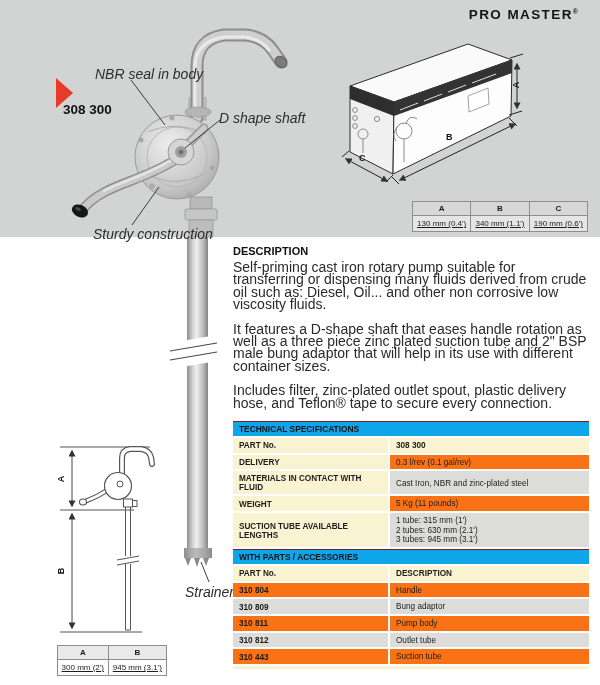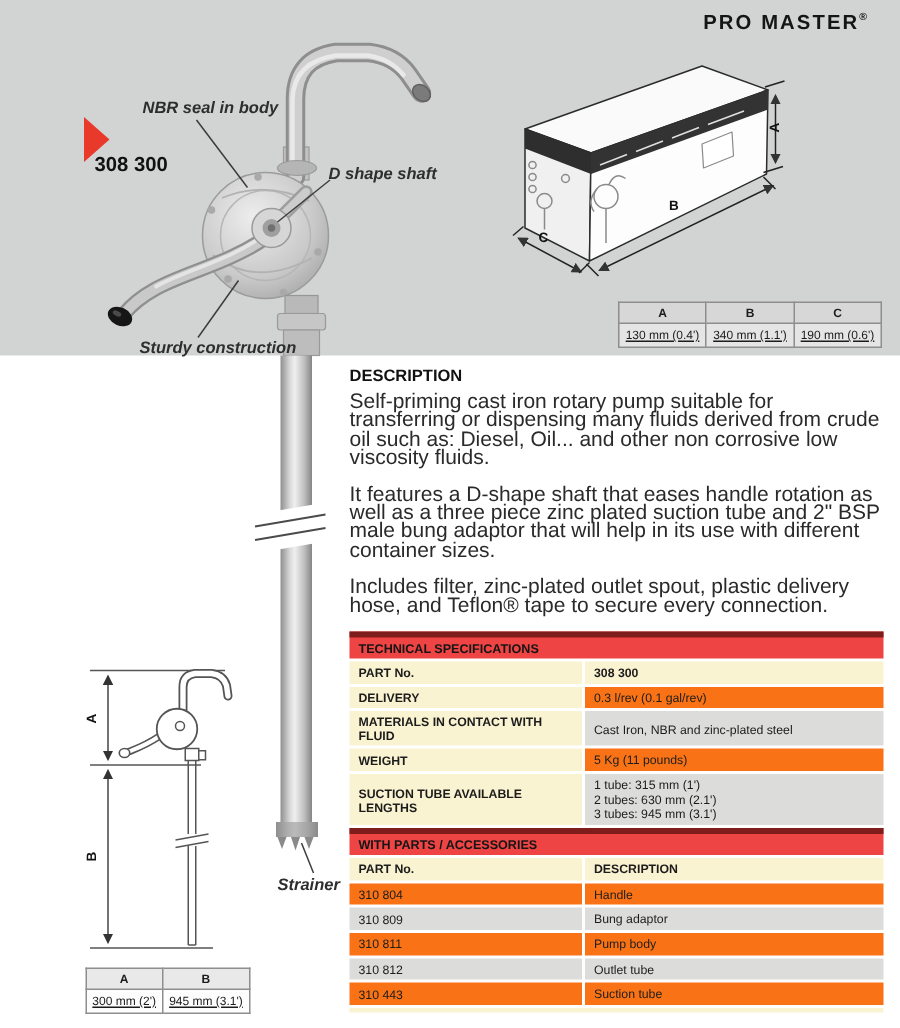--- a/index.html
+++ b/index.html
@@ -10,21 +10,21 @@
 
   .brand{position:absolute;top:7px;right:22px;z-index:2;font-weight:bold;font-size:13.5px;
          letter-spacing:1.4px;color:#151515;}
   .brand sup{font-size:7px;letter-spacing:0;}
 
   .red-tri{position:absolute;left:56px;top:78px;width:0;height:0;z-index:2;
            border-top:15px solid transparent;border-bottom:15px solid transparent;
            border-left:17px solid #e8392b;}
   .part-code{position:absolute;left:63px;top:102px;z-index:2;font-weight:bold;font-size:13.5px;color:#111;}
 
-  .callout{position:absolute;z-index:2;font-style:italic;font-weight:bold;font-size:11px;color:#2e2e2e;}
+  .callout{position:absolute;z-index:2;font-style:italic;font-weight:normal;font-size:14px;color:#2e2e2e;}
   .co-nbr{left:95px;top:66px;}
   .co-dshape{left:219px;top:110px;}
   .co-sturdy{left:93px;top:226px;}
   .co-strainer{left:185px;top:584px;}
 
   .dimlabel{position:absolute;z-index:2;font-weight:bold;font-size:9px;color:#111;}
   .rot{transform:rotate(-90deg);}
 
   
   table.dim{border-collapse:collapse;position:absolute;z-index:2;}
@@ -36,31 +36,31 @@
   .abc-table td{background:#e5e5e5;}
   .ab-table{left:57px;top:645px;width:110px;}
   .ab-table th{background:#e9e9e9;}
   .ab-table td{background:#fdfdfd;}
 
   
   .right-col{position:absolute;left:233px;top:245px;width:356px;z-index:2;}
   .desc-title{font-size:11px;font-weight:bold;margin:0 0 4px 0;color:#111;}
   .desc-p{font-size:14px;line-height:12.4px;margin:0 0 12px 0;color:#2a2a2a;}
 
-  .sec-header{background:#ef4444;border-top:4px solid #7f1d1d;height:12px;line-height:12px;
+  .sec-header{background:#0ea5e9;border-top:1px solid #7f1d1d;height:12px;line-height:12px;
               font-size:8.4px;font-weight:bold;padding:1px 0 1px 6px;margin-bottom:2px;color:#151515;}
   .spec-row{display:flex;margin-bottom:2px;}
   .spec-label{width:147px;background:#faf3d1;font-weight:bold;font-size:8.2px;
               padding:3px 2px 2px 6px;display:flex;align-items:center;}
   .spec-value{flex:1;margin-left:2px;font-size:8.2px;padding:3px 2px 2px 6px;
               white-space:pre-line;line-height:1.18;display:flex;align-items:center;}
   .val-cream{background:#faf3d1;font-weight:bold;}
   .val-dark{background:#f97316;}
   .val-light{background:#dcdcdb;}
-  .sp-part{font-weight:normal;}
+  .sp-part{font-weight:bold;}
   .bottom-strip{height:3px;background:#faf3d1;}
 </style>
 </head>
 <body>
 
 <div class="page">
 
   <div class="gray-band"></div>
 
   <svg class="art" viewBox="0 0 600 685">

